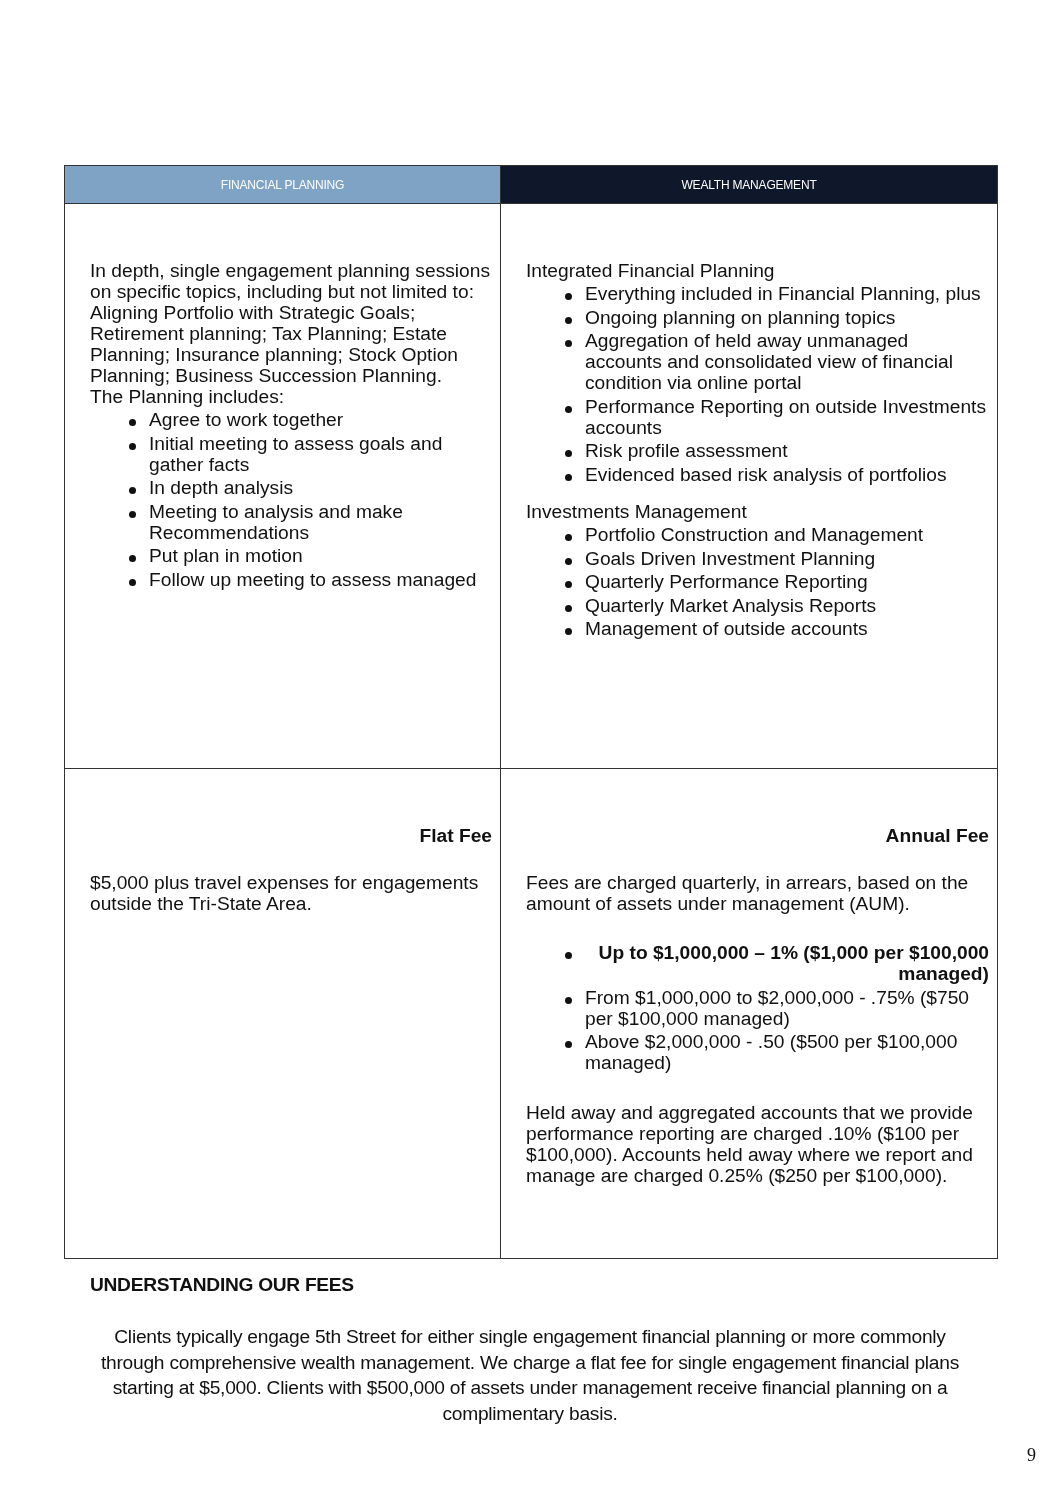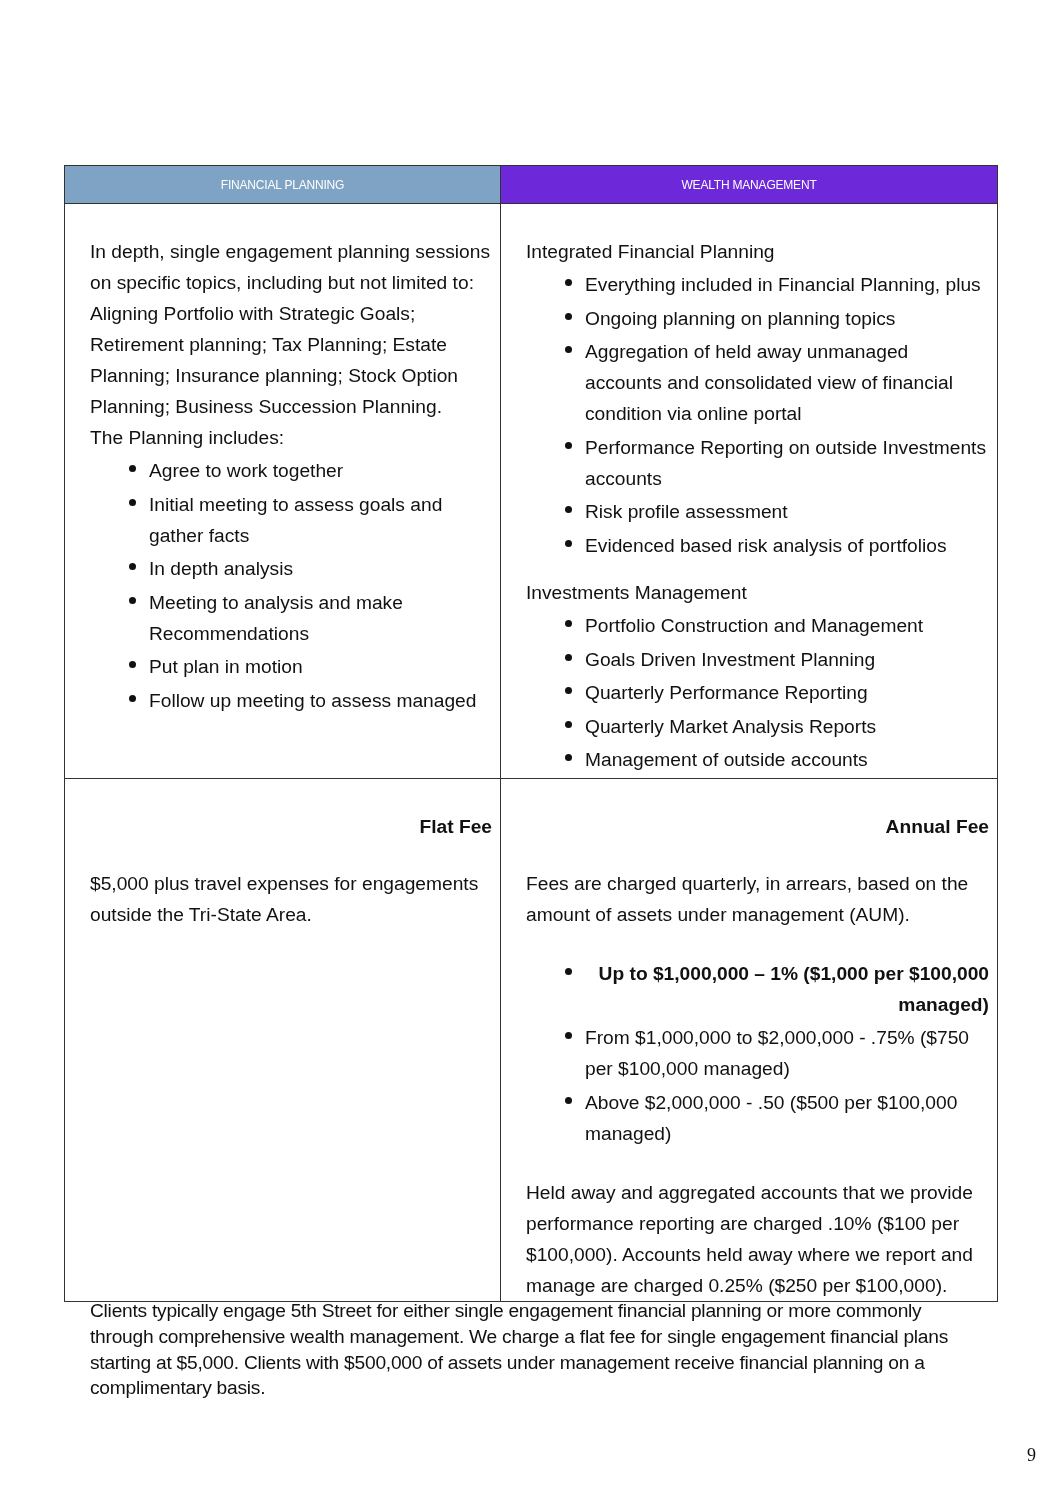--- a/index.html
+++ b/index.html
@@ -33,27 +33,28 @@
       color: #ffffff;
       font-weight: normal;
       font-size: 12px;
       text-align: center;
       vertical-align: middle;
       letter-spacing: -0.2px;
     }
     .col-left { width: 436px; }
     .col-right { width: 497px; }
     .th-fp { background: #7fa3c4; }
-    .th-wm { background: #6d28d9; }
+    .th-wm { background: #0f172a; }
     .row-services td { height: 564px; }
     .row-fees td { height: 489px; }
     .cell-inner {
       padding: 32px 8px 0 25px;
       font-size: 19.2px;
-      line-height: 31px;
+      line-height: 21px;
+      margin-top: 24px;
     }
     .cell-inner p { margin: 0; }
     ul.bullets {
       margin: 2px 0 0 0;
       padding: 0 0 0 59px;
       list-style: none;
     }
     ul.bullets li {
       position: relative;
       margin-bottom: 2.5px;
@@ -80,20 +81,21 @@
     }
     .below h2 {
       margin: 0;
       font-size: 19.2px;
       font-weight: bold;
       letter-spacing: -0.3px;
     }
     .below p {
       margin: 26px 0 0 0;
       letter-spacing: -0.25px;
+      text-align: center;
     }
     .page-number {
       position: absolute;
       right: 25px;
       top: 1445px;
       font-family: "Liberation Serif", "DejaVu Serif", serif;
       font-size: 18px;
     }
   </style>
 </head>
@@ -170,16 +172,17 @@
           </ul>
           <div class="spacer"></div>
           <p>Held away and aggregated accounts that we provide performance reporting are charged .10% ($100 per $100,000).  Accounts held away where we report and manage  are charged 0.25% ($250 per $100,000).</p>
         </div>
       </td>
     </tr>
   </tbody>
 </table>
 
 <div class="below">
+  <h2>UNDERSTANDING OUR FEES</h2>
   <p>Clients typically engage 5th Street for either single engagement financial planning or more commonly through comprehensive wealth management. We charge a flat fee for single engagement financial plans starting at $5,000. Clients with $500,000 of assets under management receive financial planning on a complimentary basis.</p>
 </div>
 
 <div class="page-number">9</div>
 
 </body></html>

